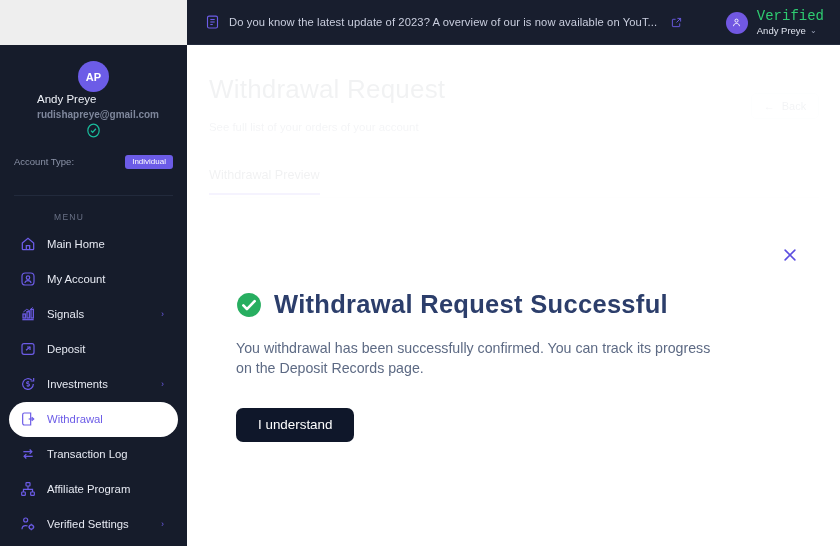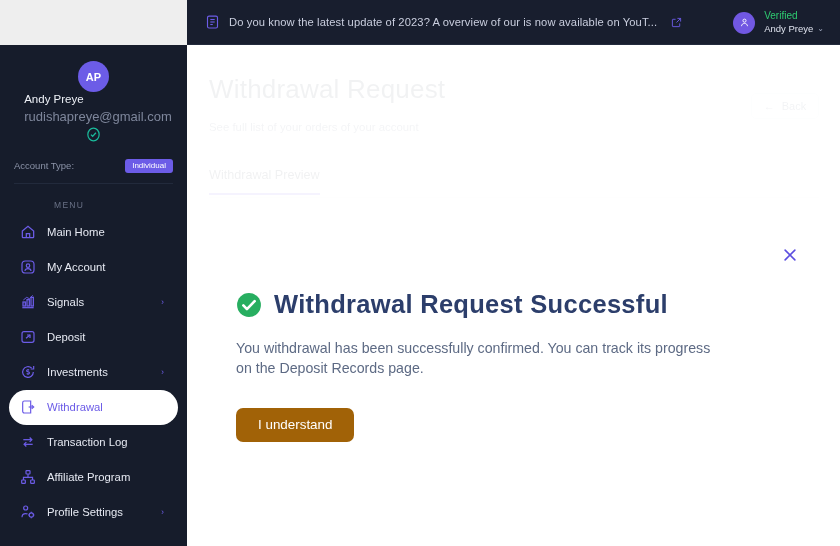--- a/index.html
+++ b/index.html
@@ -39,21 +39,21 @@
 
   .topbar-user {
     position: absolute; right: 16px; top: 0; height: 45px;
     display: flex; align-items: center; gap: 9px;
   }
   .user-avatar-circle {
     width: 22px; height: 22px; border-radius: 50%;
     background: #7158e2; display: flex; align-items: center; justify-content: center;
   }
   .user-meta { display: flex; flex-direction: column; line-height: 1.25; }
-  .user-verified { color: #2ecc71; font-size: 10px; }
+  .user-verified { color: #2ecc71; font-size: 14px; font-family: Liberation Mono, monospace; }
   .user-name-row { display: flex; align-items: center; gap: 4px; }
   .user-name { color: #dfe3ee; font-size: 9.5px; }
   .caret-dn { font-size: 8px; color: #9aa2b8; }
 
   
   .sidebar {
     position: absolute; left: 0; top: 45px;
     width: 187px; height: 501px;
     background: #161c2b;
   }
@@ -63,26 +63,26 @@
   .profile-row { display: flex; align-items: center; flex-direction: column; }
   .profile-avatar {
     width: 31px; height: 31px; border-radius: 50%;
     background: #6c5ce7; color: #fff;
     font-size: 11px; font-weight: bold;
     display: flex; align-items: center; justify-content: center;
     flex: 0 0 auto;
   }
   .profile-texts { margin-left: 9px; flex: 1 1 auto; min-width: 0; }
   .profile-name { color: #eef1f7; font-size: 11.5px; line-height: 1.35; }
-  .profile-email { color: #7e869b; font-size: 13px; line-height: 1.4; }
+  .profile-email { color: #7e869b; font-size: 10px; line-height: 1.4; font-weight: bold; }
   .profile-verified-badge { width: 17px; height: 17px; flex: 0 0 auto; }
 
   .acct-type-row {
     display: flex; align-items: center; justify-content: space-between;
-    margin-top: 16px; padding-bottom: 10px;
+    margin-top: 16px; padding-bottom: 26px;
     border-bottom: 1px solid #222a3c;
   }
   .acct-type-label { color: #8b93a8; font-size: 9.5px; }
   .acct-type-pill {
     background: #6c5ce7; color: #fff; font-size: 8px;
     padding: 2.5px 7px; border-radius: 3px;
   }
 
   .menu-label {
     color: #6a7287; font-size: 8.5px; letter-spacing: 1.3px;
@@ -182,21 +182,21 @@
   }
   .modal-text {
     margin-top: 19px;
     font-size: 14.2px; line-height: 1.44; color: #5d6a84;
     max-width: 490px;
   }
   .understand-btn {
     margin-top: 29px;
     display: inline-flex; align-items: center; justify-content: center;
     height: 34px; padding: 0 22px;
-    background: #a16207; color: #ffffff;
+    background: #0f172a; color: #ffffff;
     border: none; border-radius: 7px;
     font-size: 13.4px; cursor: pointer;
     font-family: "Liberation Sans", sans-serif;
   }
 </style>
 </head>
 <body>
 
 <div id="root">
 
@@ -357,21 +357,21 @@
 
       <div class="nav-item">
         <span class="nav-icon">
           <svg viewBox="0 0 24 24" fill="none" stroke="#6c5ce7" stroke-width="1.8">
               <circle cx="8.5" cy="6" r="3"></circle>
               <path d="M3 20c0-3.3 2.4-5.6 5.5-5.6 1 0 2 .2 2.8.7"></path>
               <circle cx="17" cy="16.5" r="3.2"></circle>
               <path d="M17 11.8v1.3M17 19.9v1.3M21.7 16.5h-1.3M13.6 16.5h-1.3"></path>
             </svg>
         </span>
-        <span class="nav-text">Profile Settings</span>
+        <span class="nav-text">Verified Settings</span>
         <span class="nav-chevron">›</span>
       </div>
 
     </div>
   </div>
 
   <div class="main">
 
     <div class="page-title">Withdrawal Request</div>
     <div class="page-sub">See full list of your orders of your account</div>

